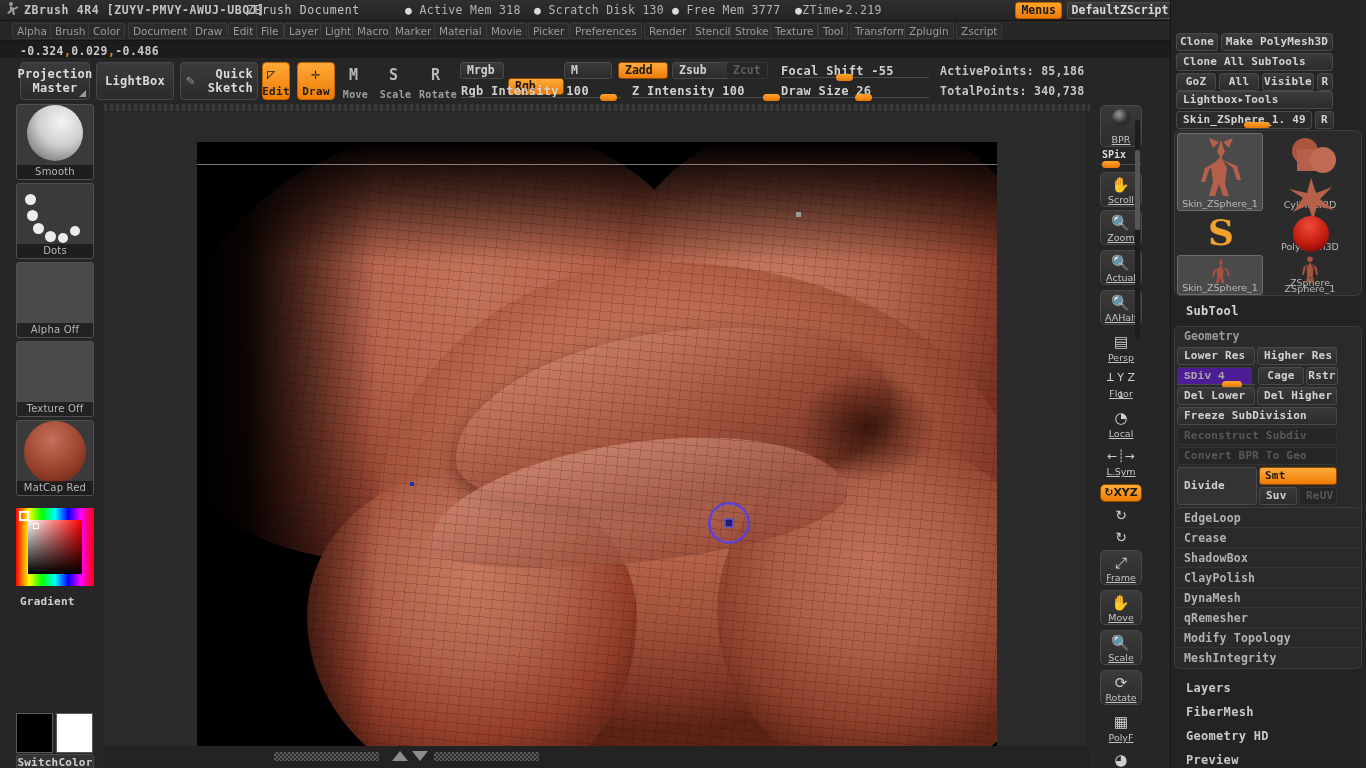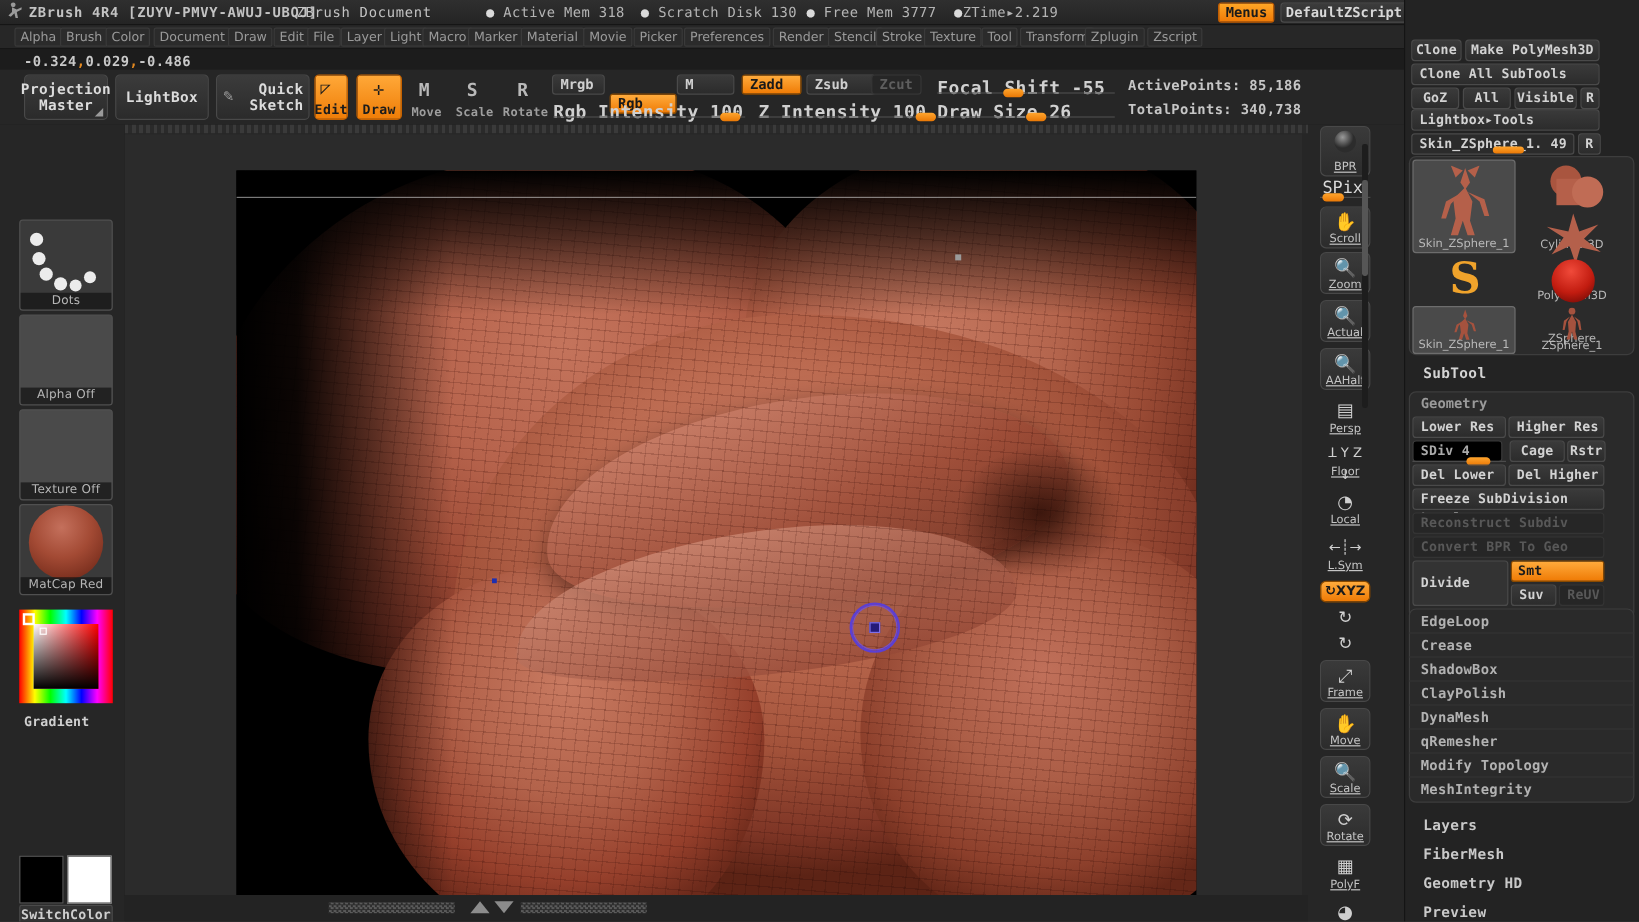--- a/index.html
+++ b/index.html
@@ -112,21 +112,21 @@
     color: #cfcfcf; font-size: 11.5px; font-weight: bold;
     line-height: 15px; padding: 0 6px;
   }
   .mbtn.on {
     background: linear-gradient(#ffab3c, #ef7b05);
     border: 1px solid #8a4a00; color: #1a1a1a;
   }
   .mbtn.dim { color: #5e5e5e; border-color: #363636; background: #262626; }
 
   .slider-label {
-    position: absolute; color: #d0d0d0; font-size: 15px;
+    position: absolute; color: #d0d0d0; font-size: 12px;
     font-weight: bold; letter-spacing: .3px; white-space: nowrap;
   }
   .slider-track {
     position: absolute; height: 1px; background: #4b4b4b;
   }
   .slider-knob {
     position: absolute; height: 7px; width: 17px; border-radius: 4px;
     background: linear-gradient(#ffa52e, #e97805);
   }
   .ptcount {
@@ -298,21 +298,21 @@
     background: linear-gradient(#3a3a3a,#2c2c2c);
     border:1px solid #484848; border-radius:5px;
     color:#c4c4c4; font-size:9.5px; text-align:center;
     font-family: "DejaVu Sans", sans-serif;
   }
   .vbtn.plain { background:none; border:none; }
   .vbtn.on { background: linear-gradient(#ffab3c,#ef7b05); border-color:#8a4a00; color:#1b1b1b; font-weight:bold;}
   .vbtn .lbl { position:absolute; left:0; bottom:1px; width:100%;text-decoration:underline; }
   .vglyph { position:absolute; left:0; top:3px; width:100%; text-align:center;
     font-size:15px; color:#cfcfcf; line-height:18px; }
-  #spix-lbl { position:absolute; left:12px; color:#d9d9d9; font-size:14px; font-weight:normal; }
+  #spix-lbl { position:absolute; left:12px; color:#d9d9d9; font-size:10px; font-weight:bold; }
 
   
   #rightpanel {
     position:absolute; left:1170px; top:0; width:196px; height:768px;
     background:#232323; border-left:1px solid #141414;
   }
   .pbtn {
     position:absolute; height:18px;
     background: linear-gradient(#3a3a3a,#2c2c2c);
     border:1px solid #4a4a4a; border-radius:3px;
@@ -492,20 +492,24 @@
 
   <div class="slider-label" style="left:781px; top:26px;">Draw Size 26</div>
   <div class="slider-track" style="left:781px; top:39px; width:148px;"></div>
   <div class="slider-knob" style="left:855px; top:36px;"></div>
 
   <div class="ptcount" style="left:940px; top:6px;">ActivePoints: 85,186</div>
   <div class="ptcount" style="left:940px; top:26px;">TotalPoints: 340,738</div>
 </div>
 
 <div id="leftshelf">
+  <div class="pal" id="pal-smooth" style="top:0px;">
+    <div class="thumb"></div>
+    <div class="cap">Smooth</div>
+  </div>
   <div class="pal" id="pal-dots" style="top:79px;">
     <div>
       <span class="dot" style="left:8px;top:10px;width:11px;height:11px;"></span>
       <span class="dot" style="left:10px;top:26px;width:11px;height:11px;"></span>
       <span class="dot" style="left:16px;top:39px;width:11px;height:11px;"></span>
       <span class="dot" style="left:28px;top:47px;width:11px;height:11px;"></span>
       <span class="dot" style="left:41px;top:49px;width:10px;height:10px;"></span>
       <span class="dot" style="left:53px;top:42px;width:10px;height:10px;"></span>
     </div>
     <div class="cap">Dots</div>
@@ -723,21 +727,21 @@
   </div>
 </div>
 
 <div class="sect-title" style="left:1186px; top:304px;">SubTool</div>
 
 <div id="geo-box"></div>
 <div id="geo-title">Geometry</div>
 
 <div class="pbtn left" style="left:1177px; top:347px; width:78px;">Lower Res</div>
 <div class="pbtn left" style="left:1257px; top:347px; width:80px;">Higher Res</div>
-<div class="pbtn left" style="left:1177px; top:367px; width:75px; background:#000000; border-color:#3a3a3a; color:#aaa;">SDiv 4</div>
+<div class="pbtn left" style="left:1177px; top:367px; width:75px; background:#4c1d95; border-color:#3a3a3a; color:#aaa;font-family:Liberation Mono, monospace;">SDiv 4</div>
 <div class="sdiv-track" style="left:1177px; top:384px; width:78px;"></div>
 <div class="sdiv-knob" style="left:1222px; top:381px;"></div>
 <div class="pbtn" style="left:1258px; top:367px; width:46px;">Cage</div>
 <div class="pbtn" style="left:1306px; top:367px; width:32px;">Rstr</div>
 <div class="pbtn left" style="left:1177px; top:387px; width:78px;">Del Lower</div>
 <div class="pbtn left" style="left:1257px; top:387px; width:80px;">Del Higher</div>
 <div class="pbtn left" style="left:1177px; top:407px; width:160px;">Freeze SubDivision Levels</div>
 <div class="pbtn left dim" style="left:1177px; top:427px; width:160px;">Reconstruct Subdiv</div>
 <div class="pbtn left dim" style="left:1177px; top:447px; width:160px;">Convert BPR To Geo</div>
 <div class="pbtn left" style="left:1177px; top:467px; width:80px; height:38px; line-height:36px; background:#333;">Divide</div>

